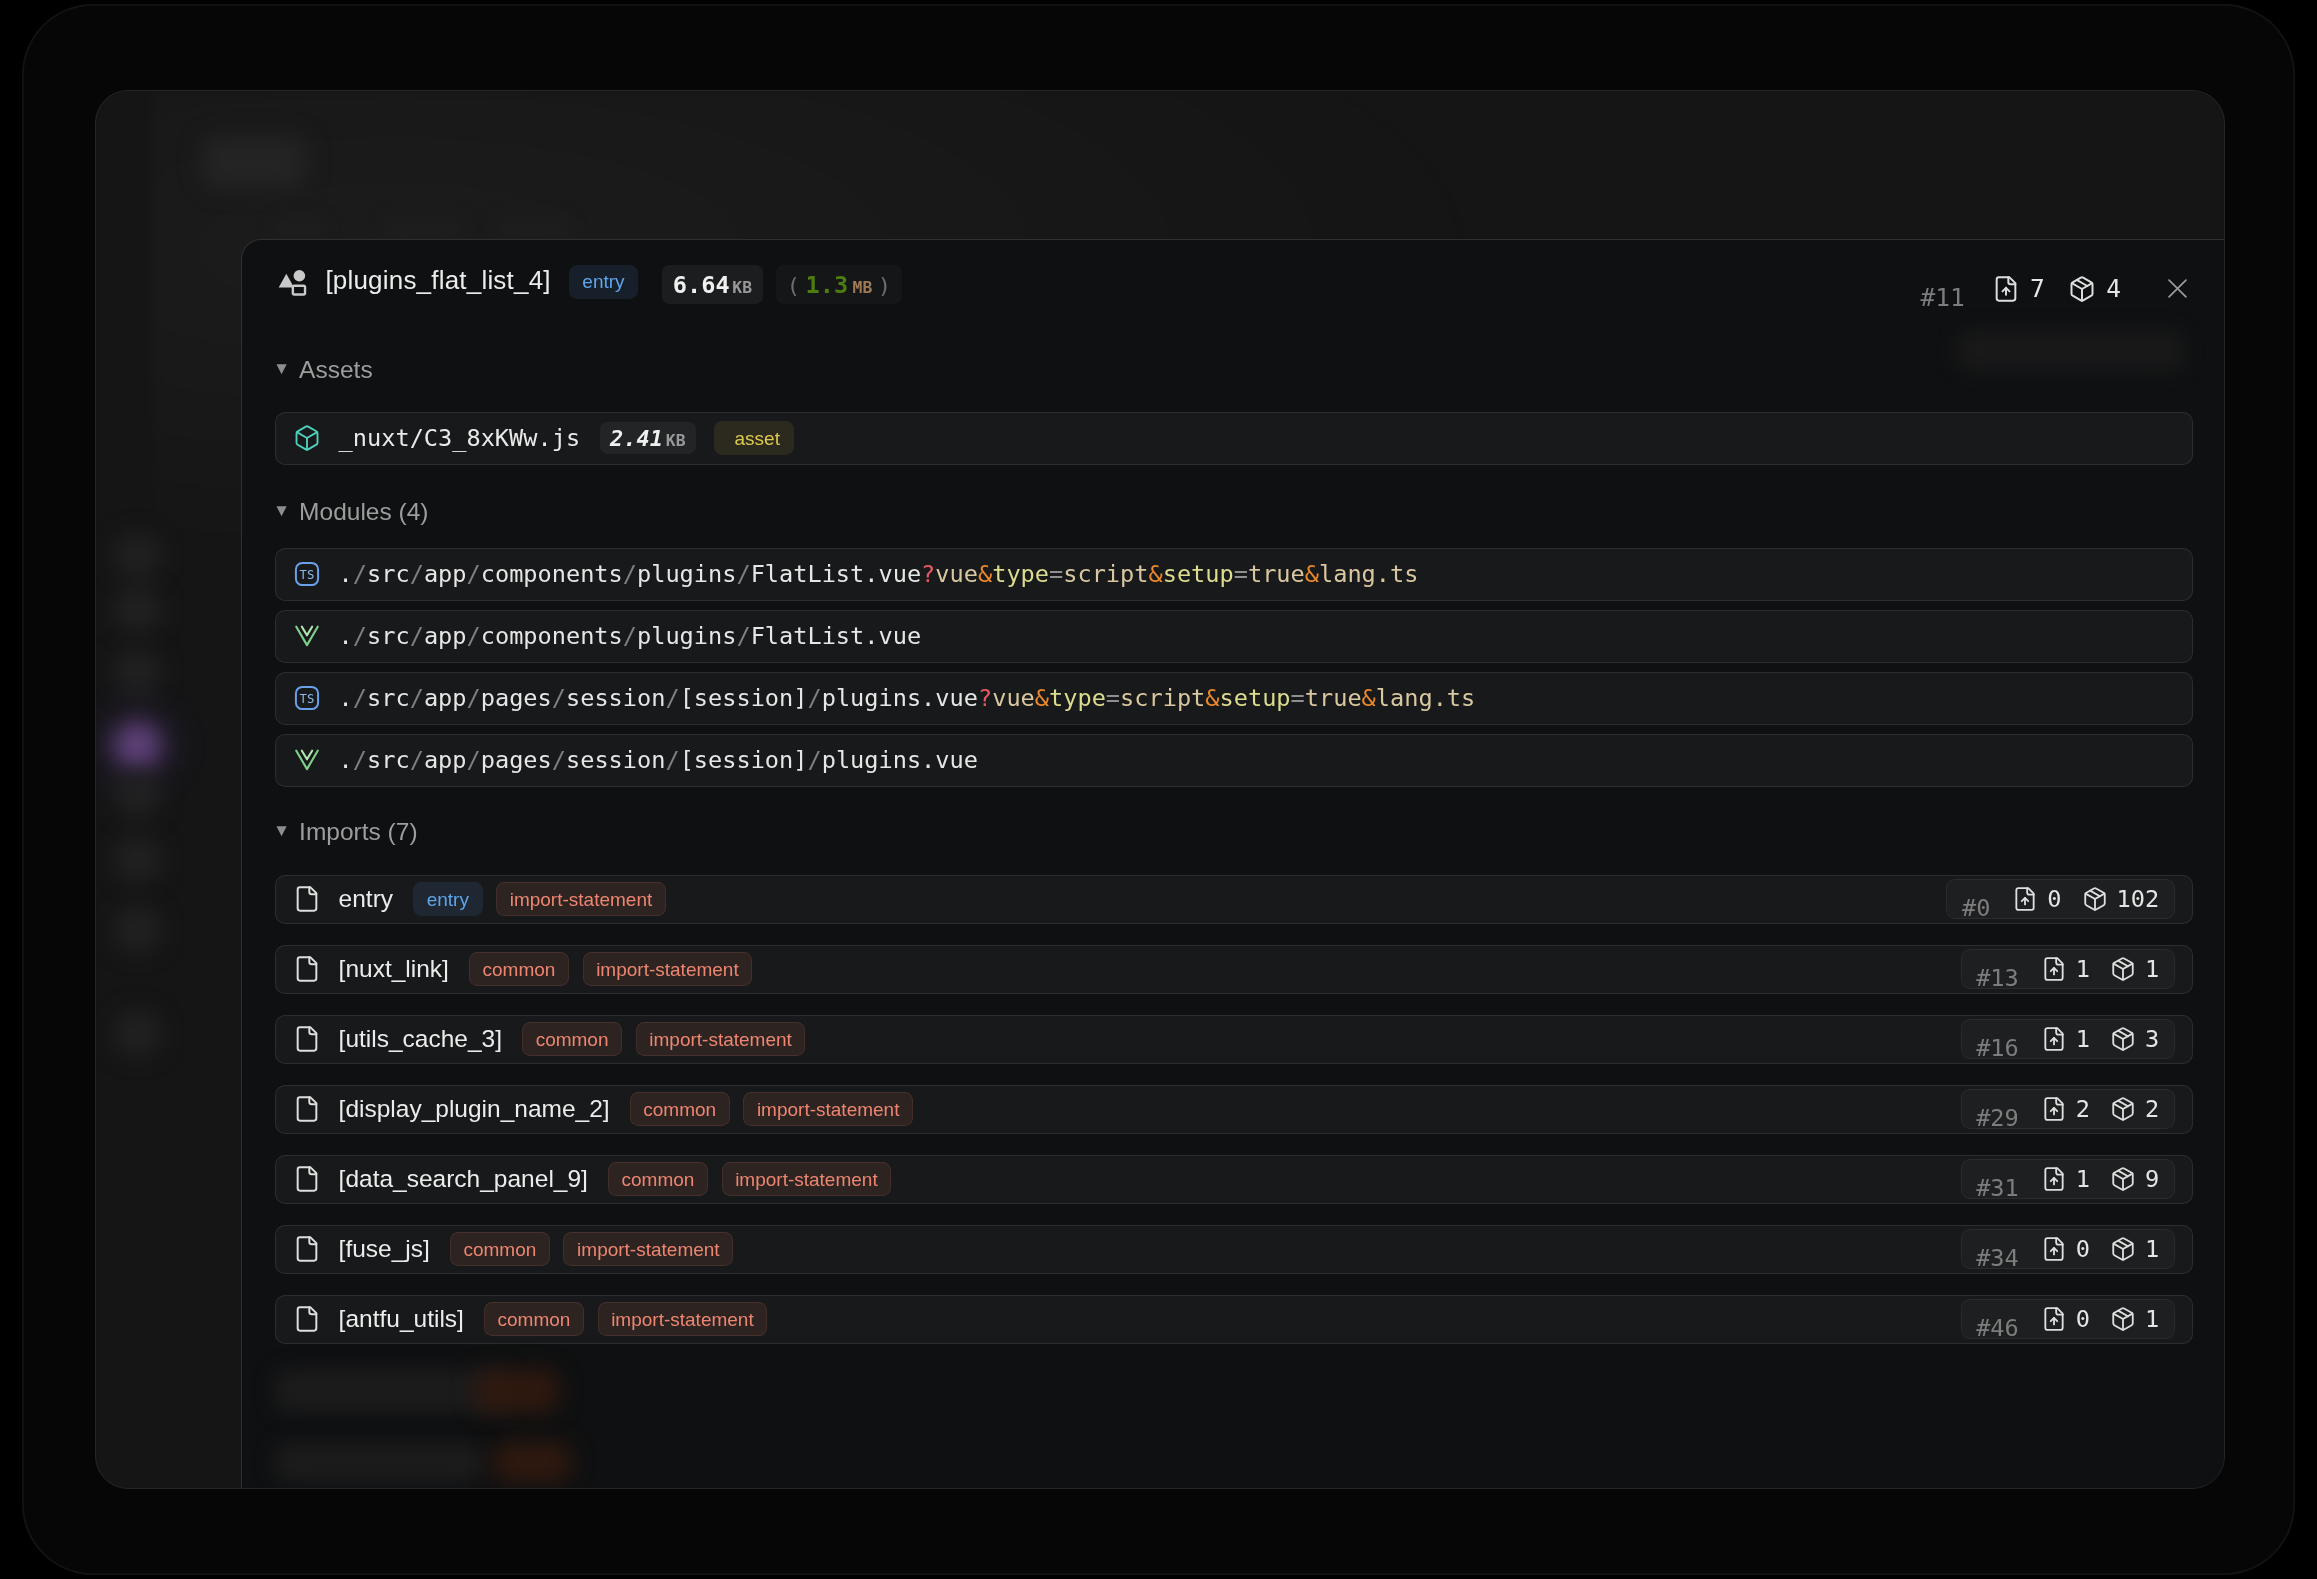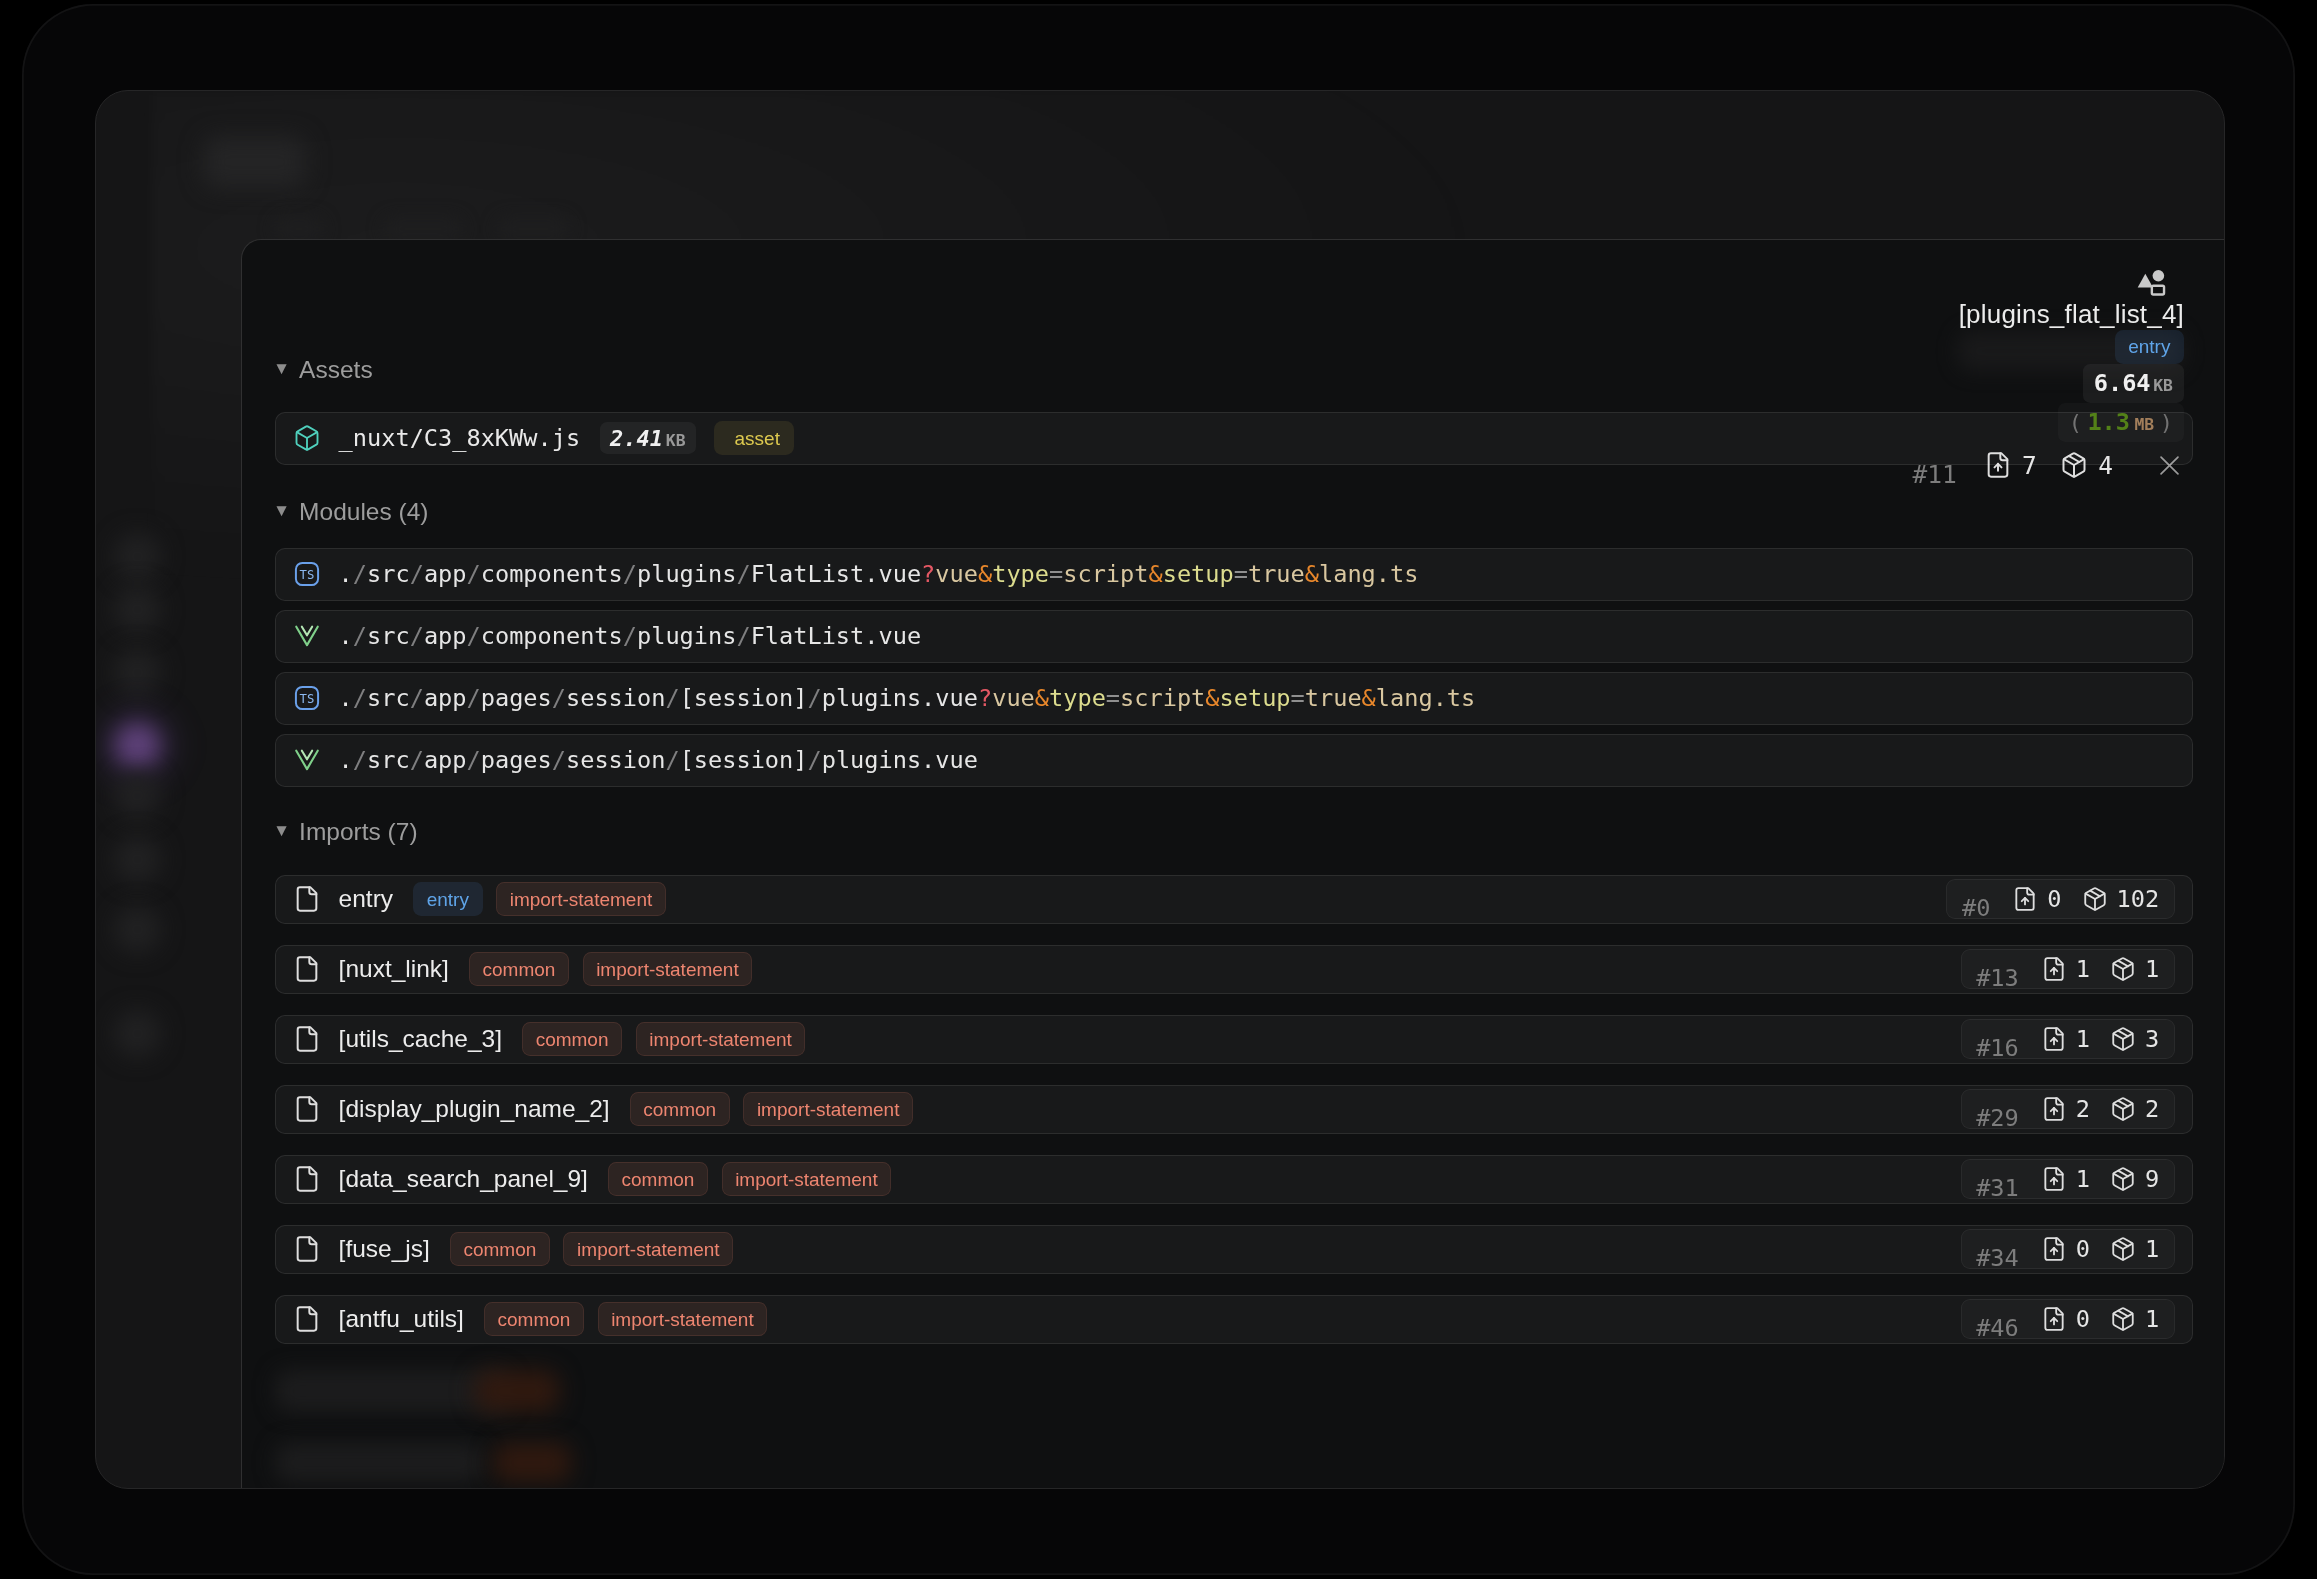--- a/index.html
+++ b/index.html
@@ -38,22 +38,22 @@
   .panel {
     position:absolute; left:145px; top:148px; right:0; bottom:0;
     background:#0f1011;
     border-top:1.4px solid #303031; border-left:1.4px solid #303031;
     border-top-left-radius:20px;
   }
   .panel .decor { position:absolute; pointer-events:none; }
 
   
   .panel-header {
-    position:absolute; left:33px; right:40px; top:25.5px; height:60px;
-    display:flex; align-items:flex-end;flex-direction:column;
+    position:absolute; left:33px; right:32px; top:25.5px; height:60px;
+    display:flex; align-items:flex-start;
   }
   .chunk-icon { width:34px; height:34px; flex:0 0 auto; margin-right:16.4px; }
   .panel-title { font-size:26px; font-weight:500; color:#ececec; letter-spacing:0.2px; }
   .badge {
     display:inline-flex; align-items:center; border-radius:8.2px;
     font-size:19px; line-height:1; padding:7.3px 13.6px; font-weight:400;
   }
   .badge.blue   { color:#5fa4e8; background:rgba(80,150,230,0.12); }
   .badge.salmon { color:#ed8570; background:rgba(237,133,112,0.10); box-shadow: inset 0 0 0 0.9px rgba(237,133,112,0.13); }
   .badge.yellow { color:#ddc94f; background:rgba(221,201,79,0.10); }

